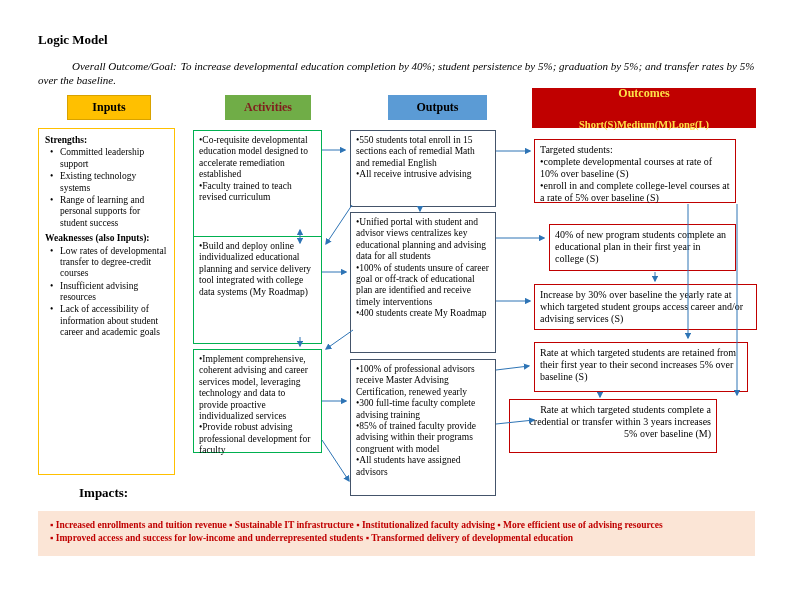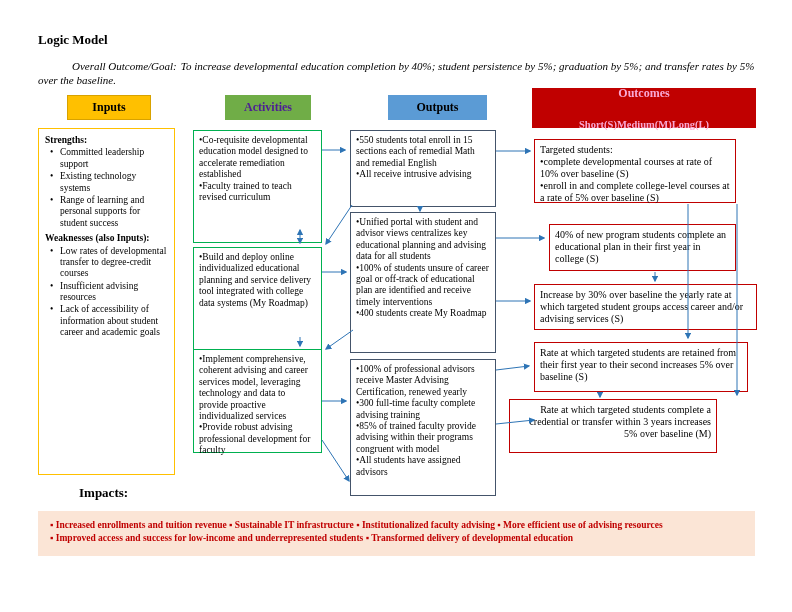--- a/index.html
+++ b/index.html
@@ -7,41 +7,41 @@
   body { width:792px; height:612px; font-family:"Liberation Serif", serif; color:#000; position:relative; overflow:hidden; }
   .page { position:absolute; inset:0; width:792px; height:612px; }
 
   .title { position:absolute; left:38px; top:32px; font-size:13px; font-weight:bold; }
   .goal  { position:absolute; left:38px; top:60px; width:722px; font-size:11px; font-style:italic; line-height:1.25; }
   .goal-label { font-weight:normal; margin-right:4px;margin-left:34px; }
 
   .hdr { position:absolute; display:flex; align-items:center; justify-content:center;
          font-weight:bold; font-size:12px; }
   .hdr-inputs     { left:67px;  top:95px; width:84px;  height:25px; background:#FFC000; color:#000; border:1px solid #d8a200; }
-  .hdr-activities { left:225px; top:95px; width:86px;  height:25px; background:#70AD47; color:#4c1d95; }
+  .hdr-activities { left:225px; top:95px; width:86px;  height:25px; background:#70AD47; color:#7f1d1d; }
   .hdr-outputs    { left:388px; top:95px; width:99px;  height:25px; background:#5B9BD5; color:#000; }
-  .hdr-outcomes   { left:532px; top:88px; width:224px; height:40px; background:#C00000; color:#f9a8d4;
+  .hdr-outcomes   { left:532px; top:88px; width:224px; height:40px; background:#C00000; color:#fde047;
                     flex-direction:column; justify-content:center; gap:18px; }
   .hdr-outcomes .row1 { font-size:12px; }
   .hdr-outcomes .row2 { display:flex; width:100%; padding:0 12px; justify-content:center; font-size:10.5px; }
 
   .box { position:absolute; background:#fff; padding:4px 5px; font-size:9.5px; line-height:1.2; }
 
   .inputs-box { left:38px; top:128px; width:137px; height:347px; border:1.5px solid #FFC000; padding:6px 6px; }
   .inputs-box .sect-label { font-weight:bold; }
   .dotlist { list-style:none; margin:1px 0 4px 4px; }
   .dotlist li { position:relative; padding-left:11px; margin-bottom:1px; }
   .dotlist li::before { content:"•"; position:absolute; left:1px; }
 
   .flushlist { list-style:none; }
   .flushlist li::before { content:"•"; }
 
   .act-box { border:1px solid #00B050; left:193px; width:129px; }
   .act-1 { top:130px; height:113px; }
-  .act-2 { top:247px; height:108px; }
+  .act-2 { top:236px; height:108px; }
   .act-3 { top:349px; height:104px; }
 
   .out-box { border:1px solid #44546A; left:350px; width:146px; }
   .out-1 { top:130px; height:77px; }
   .out-2 { top:212px; height:141px; }
   .out-3 { top:359px; height:137px; }
 
   .oc-box { border:1px solid #C00000; font-size:10px; }
   .oc-1 { left:534px; top:139px; width:202px; height:64px; }
   .oc-2 { left:549px; top:224px; width:187px; height:47px; }

